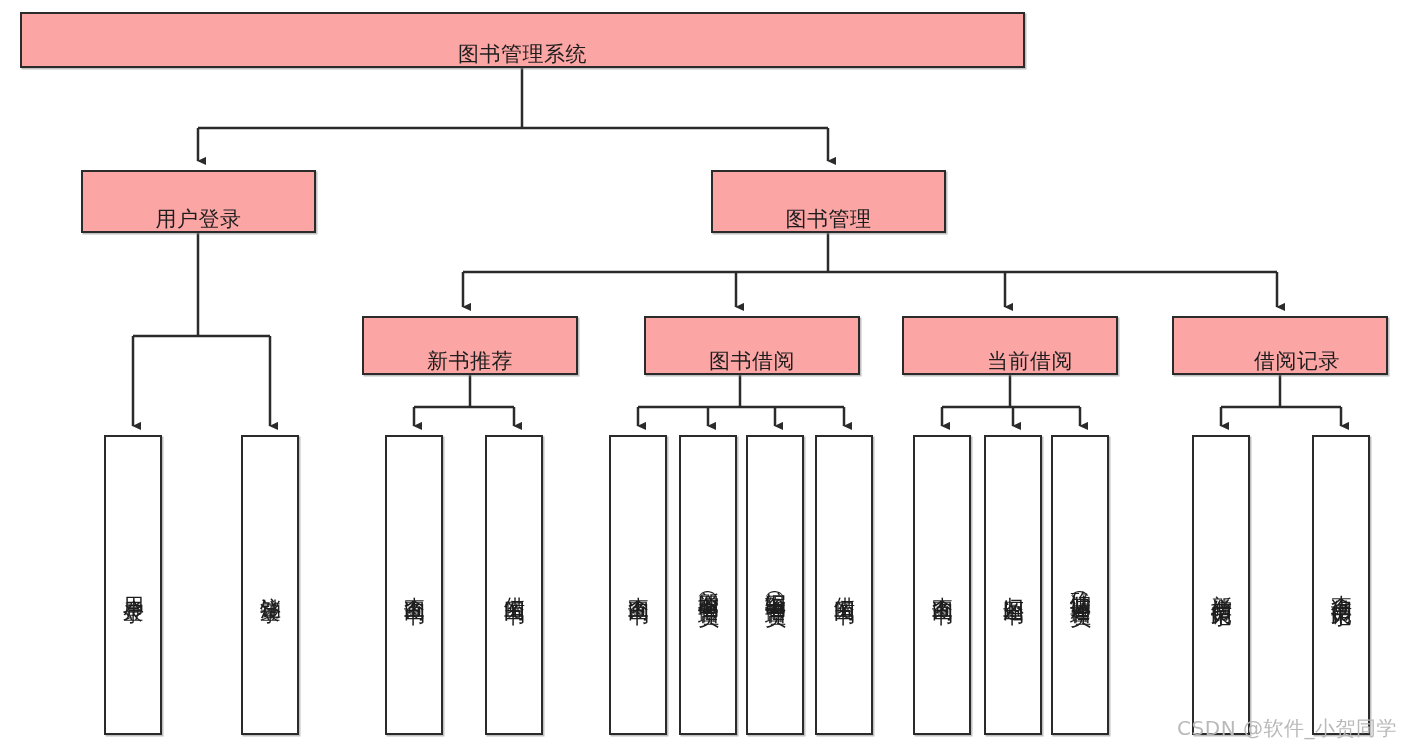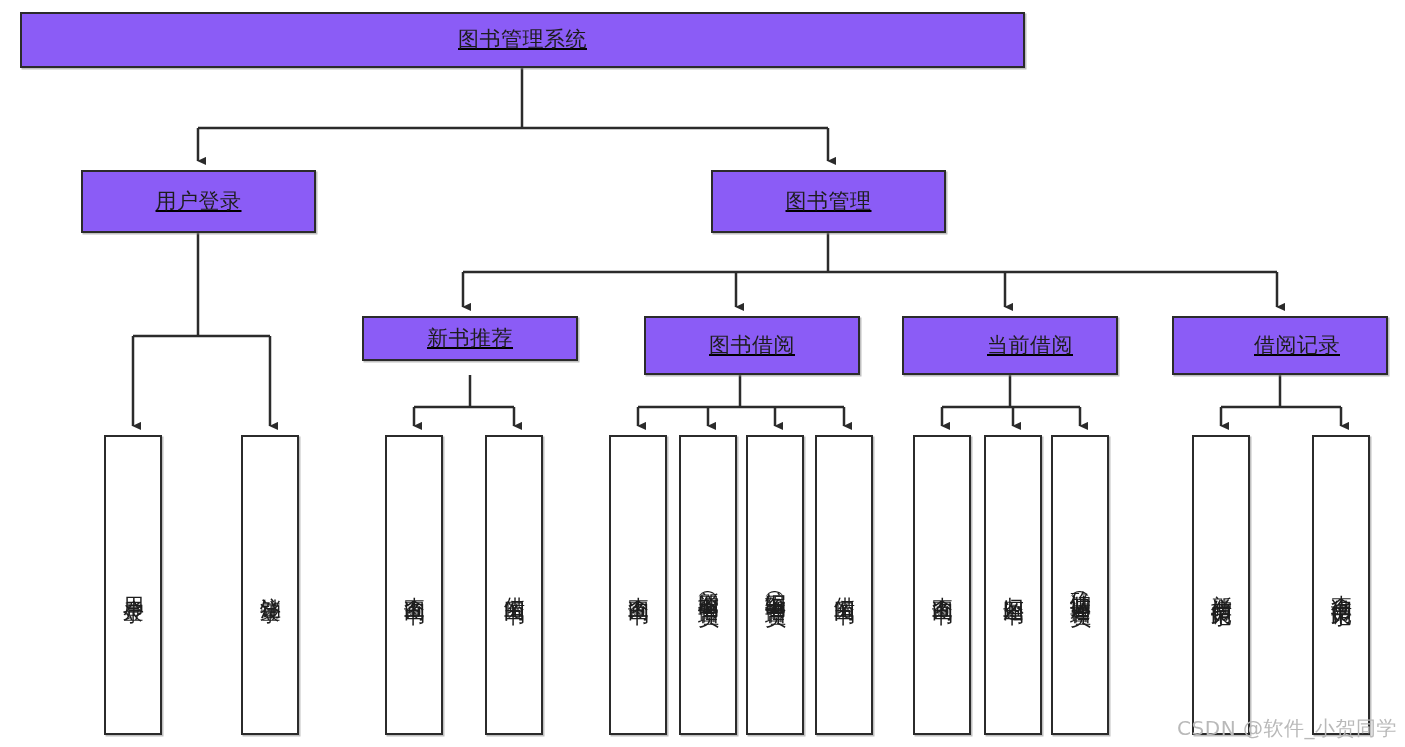--- a/index.html
+++ b/index.html
@@ -23,27 +23,26 @@
   svg#tree-svg {
     position: absolute;
     left: 0;
     top: 0;
     width: 1405px;
     height: 747px;
   }
   .node-box {
     position: absolute;
     box-sizing: border-box;
-    background: #8b5cf6;
+    background: #fca5a5;
     border: 2.5px solid #2b2b2b;
     box-shadow: 1.5px 1.5px 0 rgba(140,140,140,0.55);
     display: flex;
-    align-items: center;
+    align-items: flex-end;
     justify-content: center;
-    text-decoration: underline;
   }
   .node-label-h {
     font-size: 21px;
     color: #1d1d1d;
     line-height: 1.1;
     letter-spacing: 0.5px;
     white-space: nowrap;
     text-align: center;
   }
   .leaf-box {
@@ -152,21 +151,21 @@
     <span class="node-label-h">图书管理系统</span>
   </div>
 
   <div class="node-box" style="left: 81px; top: 170px; width: 235px; height: 63px;">
     <span class="node-label-h">用户登录</span>
   </div>
   <div class="node-box" style="left: 711px; top: 170px; width: 235px; height: 63px;">
     <span class="node-label-h">图书管理</span>
   </div>
 
-  <div class="node-box" style="left: 362px; top: 316px; width: 216px; height: 45px;">
+  <div class="node-box" style="left: 362px; top: 316px; width: 216px; height: 59px;">
     <span class="node-label-h">新书推荐</span>
   </div>
   <div class="node-box" style="left: 632px; top: 316px; width: 216px; height: 59px; margin-left: 12px;">
     <span class="node-label-h">图书借阅</span>
   </div>
   <div class="node-box" style="left: 902px; top: 316px; width: 216px; height: 59px; padding-left: 40px;">
     <span class="node-label-h">当前借阅</span>
   </div>
   <div class="node-box" style="left: 1172px; top: 316px; width: 216px; height: 59px; padding-left: 34px;">
     <span class="node-label-h">借阅记录</span>

